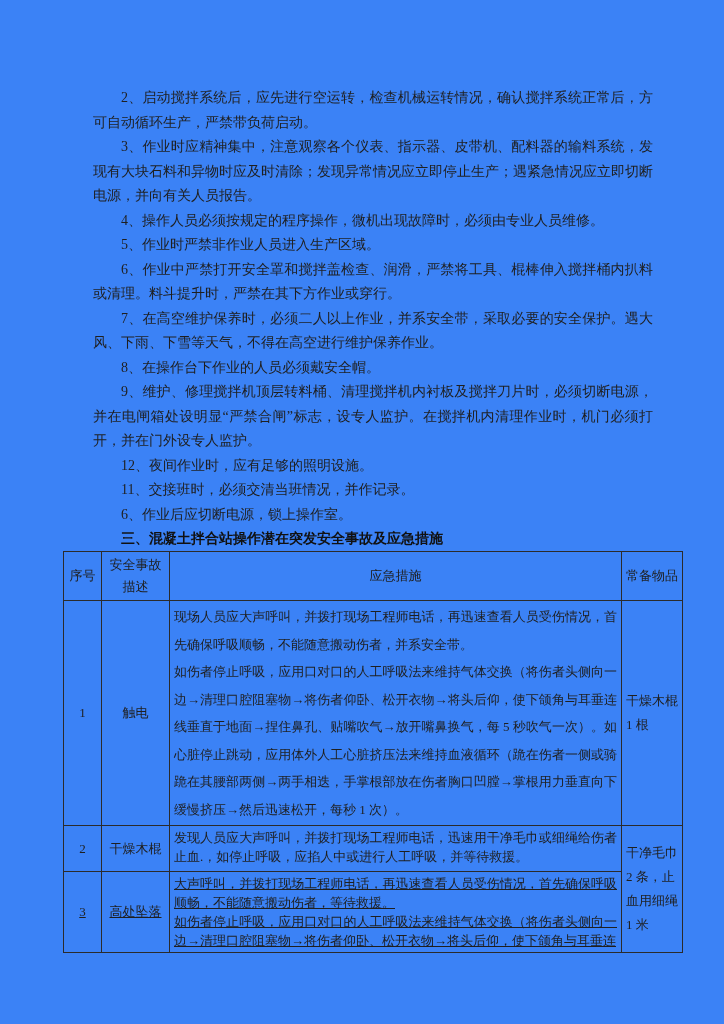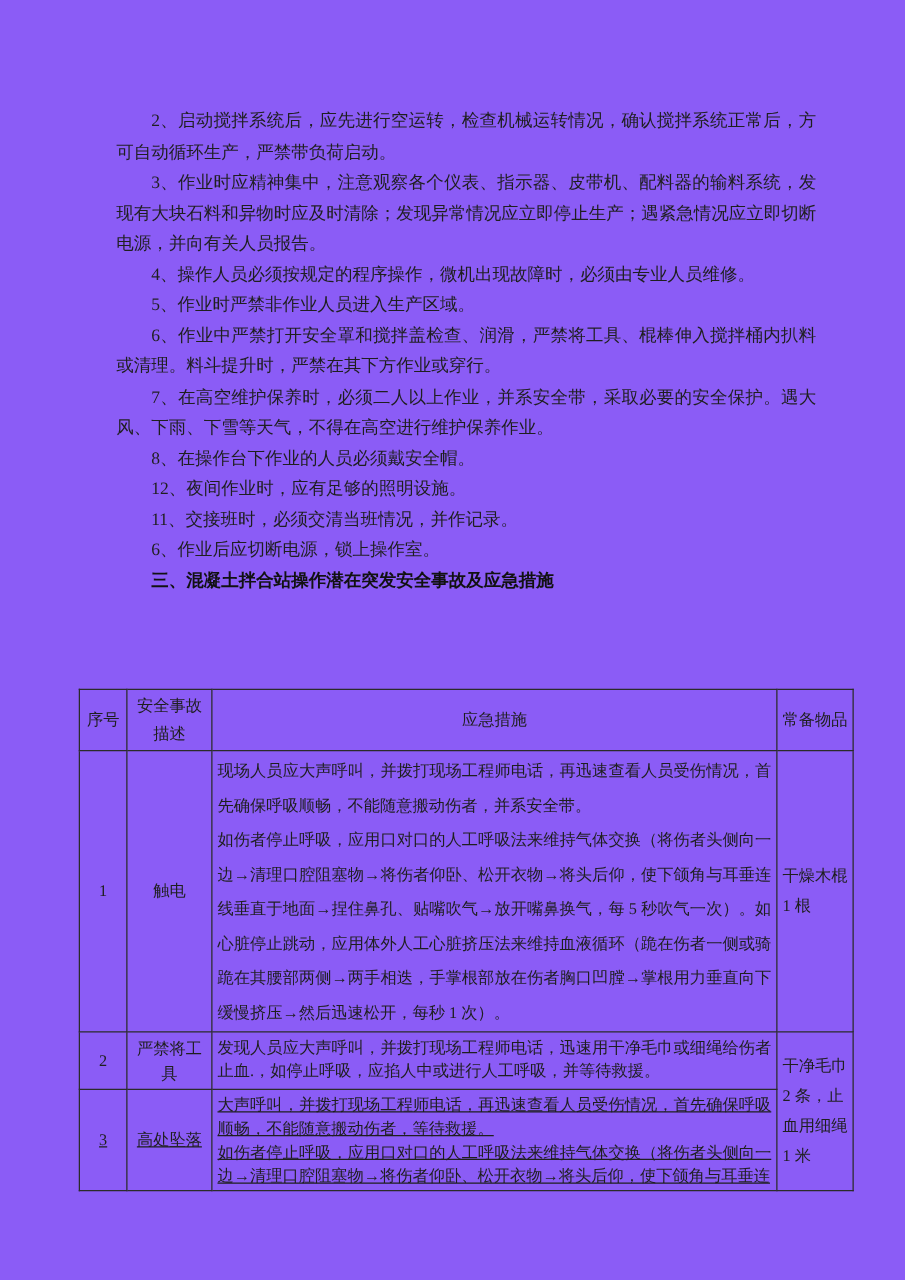--- a/index.html
+++ b/index.html
@@ -1,20 +1,20 @@
 <!DOCTYPE html>
 <html lang="zh"><head>
 <meta charset="utf-8">
 <style>
   html,body{margin:0;padding:0;background:#e8e8e8;}
   .page{
     position:relative;
     width:724px;height:1024px;
     margin:0 auto;
-    background:#8b5cf6;
+    background:#3b82f6;
     overflow:hidden;
     font-family:"Liberation Serif","DejaVu Serif",serif;
     color:#1c1c1c;
   }
   .content{
     position:absolute;
     left:93px;top:86px;width:560px;
   }
   .para{
     margin:0;
@@ -85,20 +85,21 @@
 <div class="page">
 
   <div class="content">
     <p class="para">2、启动搅拌系统后，应先进行空运转，检查机械运转情况，确认搅拌系统正常后，方可自动循环生产，严禁带负荷启动。</p>
     <p class="para">3、作业时应精神集中，注意观察各个仪表、指示器、皮带机、配料器的输料系统，发现有大块石料和异物时应及时清除；发现异常情况应立即停止生产；遇紧急情况应立即切断电源，并向有关人员报告。</p>
     <p class="para">4、操作人员必须按规定的程序操作，微机出现故障时，必须由专业人员维修。</p>
     <p class="para">5、作业时严禁非作业人员进入生产区域。</p>
     <p class="para">6、作业中严禁打开安全罩和搅拌盖检查、润滑，严禁将工具、棍棒伸入搅拌桶内扒料或清理。料斗提升时，严禁在其下方作业或穿行。</p>
     <p class="para">7、在高空维护保养时，必须二人以上作业，并系安全带，采取必要的安全保护。遇大风、下雨、下雪等天气，不得在高空进行维护保养作业。</p>
     <p class="para">8、在操作台下作业的人员必须戴安全帽。</p>
+    <p class="para">9、维护、修理搅拌机顶层转料桶、清理搅拌机内衬板及搅拌刀片时，必须切断电源，并在电闸箱处设明显“严禁合闸”标志，设专人监护。在搅拌机内清理作业时，机门必须打开，并在门外设专人监护。</p>
     <p class="para">12、夜间作业时，应有足够的照明设施。</p>
     <p class="para">11、交接班时，必须交清当班情况，并作记录。</p>
     <p class="para">6、作业后应切断电源，锁上操作室。</p>
     <p class="heading">三、混凝土拌合站操作潜在突发安全事故及应急措施</p>
   </div>
 
   <table class="emg">
     <thead>
       <tr class="rhead">
         <th class="h" style="width:29px;">序号</th>
@@ -112,21 +113,21 @@
         <td class="c-no">1</td>
         <td class="c-acc">触电</td>
         <td class="c-measures">
           <p>现场人员应大声呼叫，并拨打现场工程师电话，再迅速查看人员受伤情况，首先确保呼吸顺畅，不能随意搬动伤者，并系安全带。</p>
           <p>如伤者停止呼吸，应用口对口的人工呼吸法来维持气体交换（将伤者头侧向一边→清理口腔阻塞物→将伤者仰卧、松开衣物→将头后仰，使下颌角与耳垂连线垂直于地面→捏住鼻孔、贴嘴吹气→放开嘴鼻换气，每 5 秒吹气一次）。如心脏停止跳动，应用体外人工心脏挤压法来维持血液循环（跪在伤者一侧或骑跪在其腰部两侧→两手相迭，手掌根部放在伤者胸口凹膛→掌根用力垂直向下缓慢挤压→然后迅速松开，每秒 1 次）。</p>
         </td>
         <td class="c-sup">干燥木棍 1 根</td>
       </tr>
       <tr class="r2">
         <td class="c-no">2</td>
-        <td class="c-acc">严禁将工具</td>
+        <td class="c-acc">干燥木棍</td>
         <td class="c-measures">
           <p>发现人员应大声呼叫，并拨打现场工程师电话，迅速用干净毛巾或细绳给伤者止血.，如停止呼吸，应掐人中或进行人工呼吸，并等待救援。</p>
         </td>
         <td class="c-sup" rowspan="2">干净毛巾 2 条，止血用细绳 1 米</td>
       </tr>
       <tr class="r3">
         <td class="c-no">3</td>
         <td class="c-acc">高处坠落</td>
         <td class="c-measures">
           <p>大声呼叫，并拨打现场工程师电话，再迅速查看人员受伤情况，首先确保呼吸顺畅，不能随意搬动伤者，等待救援。</p>

